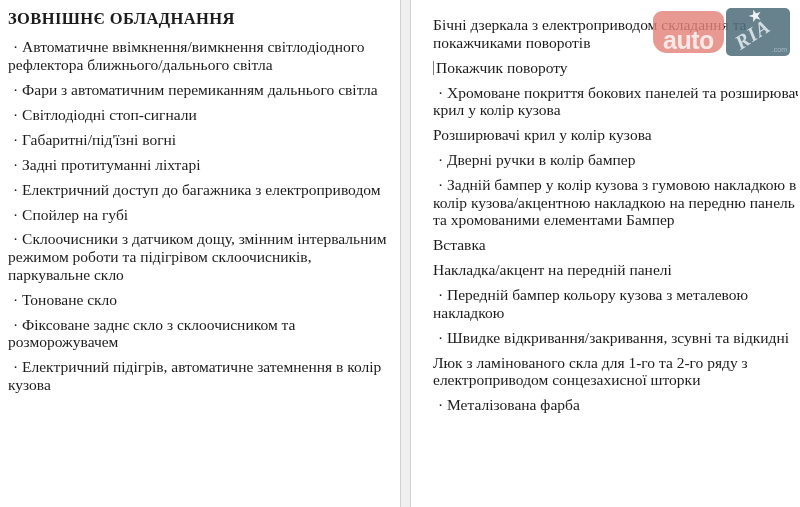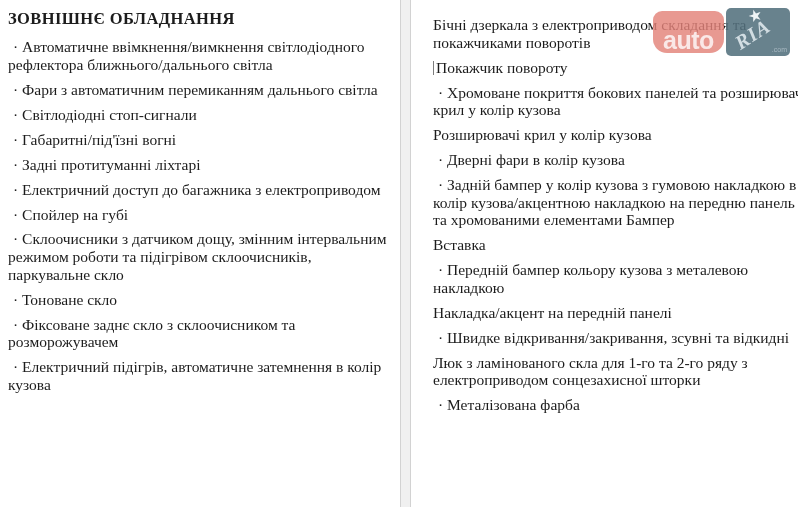--- a/index.html
+++ b/index.html
@@ -110,28 +110,28 @@
 <div class="gutter"></div>
 
 <div class="page right">
   <div>
       <p class="para">Бічні дзеркала з електроприводом складання та
 покажчиками поворотів</p>
       <p class="para"><span class="caret"></span>Покажчик повороту</p>
       <p class="para bulleted">· Хромоване покриття бокових панелей та розширювачі
 крил у колір кузова</p>
       <p class="para">Розширювачі крил у колір кузова</p>
-      <p class="para bulleted">· Дверні фари в колір кузова</p>
+      <p class="para bulleted">· Дверні ручки в колір бампер</p>
       <p class="para bulleted">· Задній бампер у колір кузова з гумовою накладкою в
 колір кузова/акцентною накладкою на передню панель
 та хромованими елементами Бампер</p>
       <p class="para">Вставка</p>
+      <p class="para">Накладка/акцент на передній панелі</p>
       <p class="para bulleted">· Передній бампер кольору кузова з металевою
 накладкою</p>
-      <p class="para">Накладка/акцент на передній панелі</p>
       <p class="para bulleted">· Швидке відкривання/закривання, зсувні та відкидні</p>
       <p class="para">Люк з ламінованого скла для 1-го та 2-го ряду з
 електроприводом сонцезахисної шторки</p>
       <p class="para bulleted">· Металізована фарба</p>
     </div>
 </div>
 
 <div class="watermark">
   <div class="wm-auto">
     <span class="wm-auto-label">auto</span>

